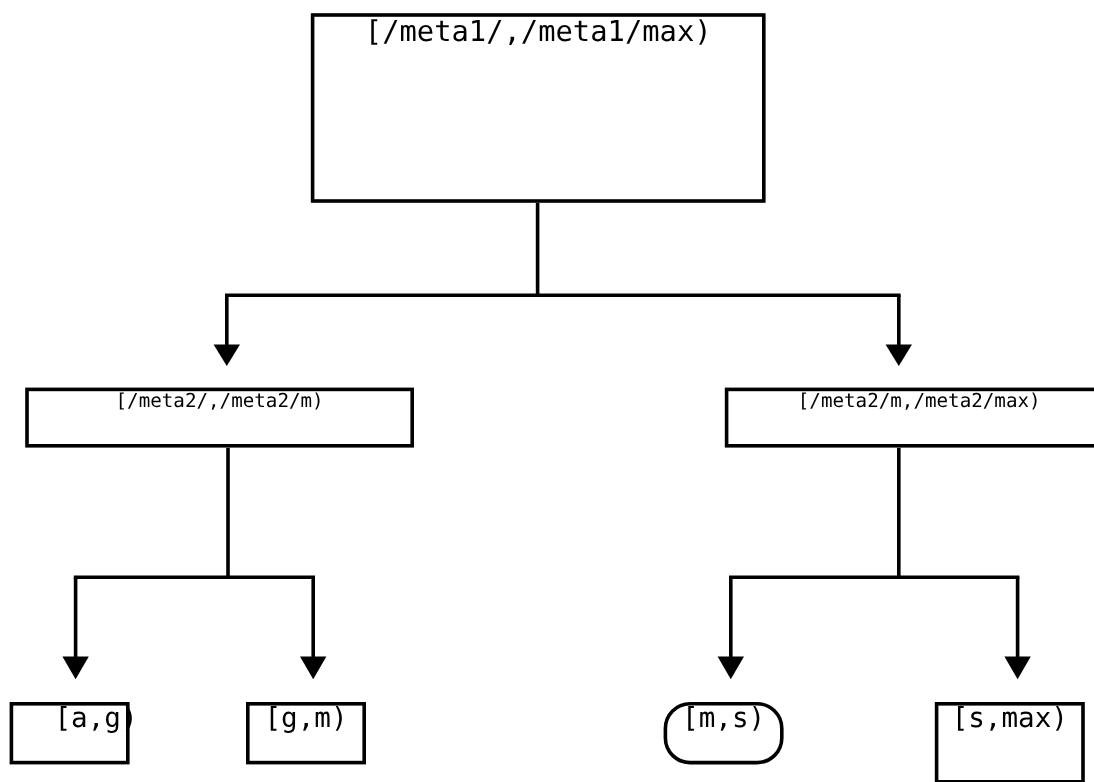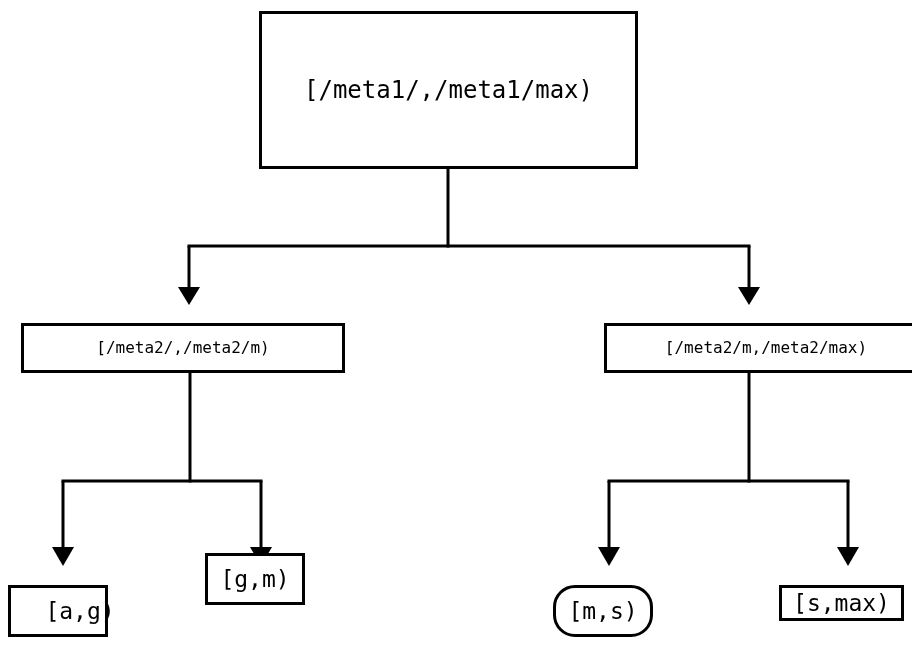--- a/index.html
+++ b/index.html
@@ -26,21 +26,21 @@
     width: 912px;
     height: 652px;
     pointer-events: none;
   }
   .node {
     position: absolute;
     box-sizing: border-box;
     border: 3px solid #000000;
     background: #ffffff;
     display: flex;
-    align-items: center;
+    align-items: flex-start;
     justify-content: center;
     color: #000000;
     letter-spacing: 0px;
     white-space: nowrap;
   }
   .node-root {
     font-size: 24px;
     line-height: 1;
   }
   .node-mid {
@@ -99,25 +99,25 @@
   </div>
 
   <div class="node node-mid" id="node-mid-1" style="left: 580px; top: 323px; width: 324px; height: 50px; border-color: rgb(0, 0, 0); border-width: 3px; margin-left: 24px;">
     <span class="node-label">[/meta2/m,/meta2/max)</span>
   </div>
 
   <div class="node node-leaf" id="node-leaf-0" style="left: 8px; top: 585px; width: 100px; height: 52px; border-color: rgb(0, 0, 0); border-width: 3px; padding-left: 44px;">
     <span class="node-label">[a,g)</span>
   </div>
 
-  <div class="node node-leaf" id="node-leaf-1" style="left: 205px; top: 553px; width: 100px; height: 52px; border-color: rgb(0, 0, 0); border-width: 3px;">
+  <div class="node node-leaf" id="node-leaf-1" style="left: 205px; top: 585px; width: 100px; height: 52px; border-color: rgb(0, 0, 0); border-width: 3px;">
     <span class="node-label">[g,m)</span>
   </div>
 
   <div class="node node-leaf" id="node-leaf-2" style="left: 553px; top: 585px; width: 100px; height: 52px; border-color: rgb(0, 0, 0); border-width: 3px; border-radius: 22px;">
     <span class="node-label">[m,s)</span>
   </div>
 
-  <div class="node node-leaf" id="node-leaf-3" style="left: 779px; top: 585px; width: 125px; height: 36px; border-color: rgb(0, 0, 0); border-width: 3px;">
+  <div class="node node-leaf" id="node-leaf-3" style="left: 779px; top: 585px; width: 125px; height: 68px; border-color: rgb(0, 0, 0); border-width: 3px;">
     <span class="node-label">[s,max)</span>
   </div>
 
 </div>
 
 </body></html>

